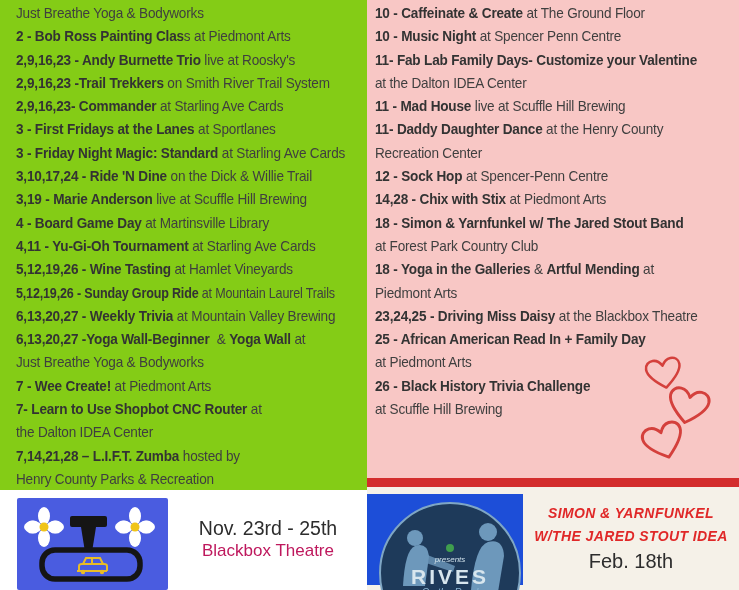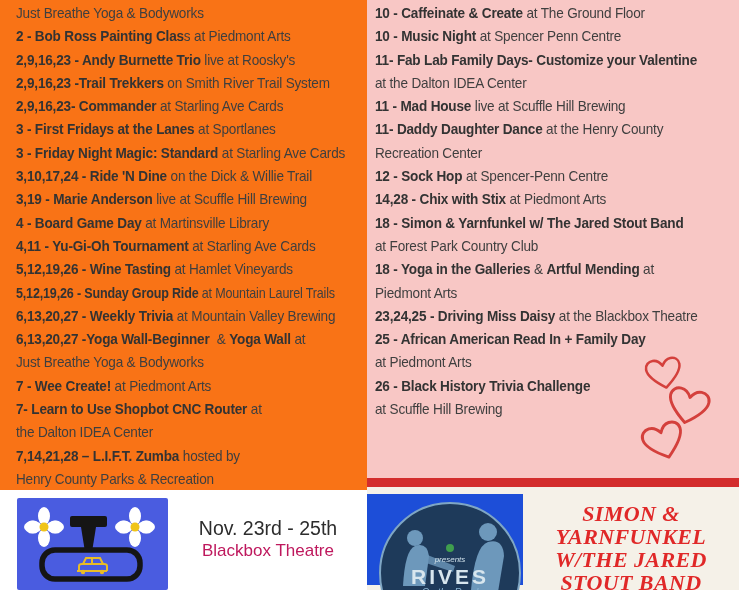--- a/index.html
+++ b/index.html
@@ -3,21 +3,21 @@
 <meta charset="utf-8">
 <style>
   html,body{margin:0;padding:0;}
   .page{
     position:relative;width:739px;height:590px;overflow:hidden;
     background:#ffffff;
     font-family:"Liberation Sans","DejaVu Sans",sans-serif;
   }
   
   .col{position:absolute;top:0;overflow:hidden;}
-  .col-left{left:0;width:367px;height:490px;background:#f97316;padding:2px 0 0 16px;box-sizing:border-box;}
+  .col-left{left:0;width:367px;height:490px;background:#84cc16;padding:2px 0 0 16px;box-sizing:border-box;}
   .col-right{left:367px;width:372px;height:478px;background:var(--pink-bg,#f8c7c5);padding:2px 0 0 8px;box-sizing:border-box;}
   .event-line{
     white-space:pre;line-height:23.3px;font-size:14.6px;letter-spacing:-0.2px;
     color:var(--text-dark,#3f3f3f);
     transform:scaleX(.93);transform-origin:left center;
   }
   .event-line .bold{font-weight:700;color:#333333;}
   .event-line.tight{transform:scaleX(.86);}
   
   .red-bar{position:absolute;left:367px;top:478px;width:372px;height:9px;background:var(--red-bar,#d32d2d);}
@@ -31,21 +31,21 @@
     font-style:italic;font-weight:800;letter-spacing:.4px;
     color:var(--accent-red,#e02828);
   }
   .promo-left-text .promo-title{font-size:18.5px;line-height:23px;}
   .promo-date{font-size:19.5px;line-height:23px;color:#2d2d2d;}
   .promo-venue{font-size:17px;line-height:21px;color:#be185d;}
   
   .promo-right{position:absolute;left:367px;top:487px;width:372px;height:103px;background:#f5f1e8;}
   .poster{position:absolute;left:0;top:7px;width:156px;height:91px;background:#1d4ed8;}
   .promo-right-text{position:absolute;left:156px;top:0;width:216px;text-align:center;padding-top:15px;box-sizing:border-box;}
-  .promo-right-text .promo-title{font-size:22px;line-height:23px;font-family:Liberation Serif, serif;}
+  .promo-right-text .promo-title{font-size:14px;line-height:23px;}
   .promo-right-text .promo-date{font-size:20px;line-height:27px;}
 </style>
 </head>
 <body>
 
 <div class="page">
 
   <div class="col col-left" id="left-events">
       <div class="event-line"><span class="plain">Just Breathe Yoga &amp; Bodyworks</span></div>
       <div class="event-line"><span class="bold">2 - Bob Ross Painting Clas</span><span class="plain">s at Piedmont Arts</span></div>
@@ -175,19 +175,19 @@
           <path d="M58 60 l30 12 -2 6 -30-10 z" opacity="0.8"></path>
         </g>
         <circle cx="83" cy="54" r="4" fill="#3f9e4e"></circle>
         <text x="83" y="68" text-anchor="middle" font-size="8" font-style="italic" fill="#cfe0ea">presents</text>
         <text x="83" y="90" text-anchor="middle" font-size="21" font-weight="bold" letter-spacing="3" fill="#d8e6ee">RIVES</text>
         <text x="83" y="102" text-anchor="middle" font-size="10" font-style="italic" fill="#8fb9d6">On the Road</text>
       </svg>
     </div>
     <div class="promo-right-text">
       <div class="promo-title">SIMON &amp; YARNFUNKEL</div>
-      <div class="promo-title">W/THE JARED STOUT BAND</div>
+      <div class="promo-title">W/THE JARED STOUT IDEA</div>
       <div class="promo-date">Feb. 18th</div>
 
     </div>
   </div>
 
 </div>
 
 </body></html>

